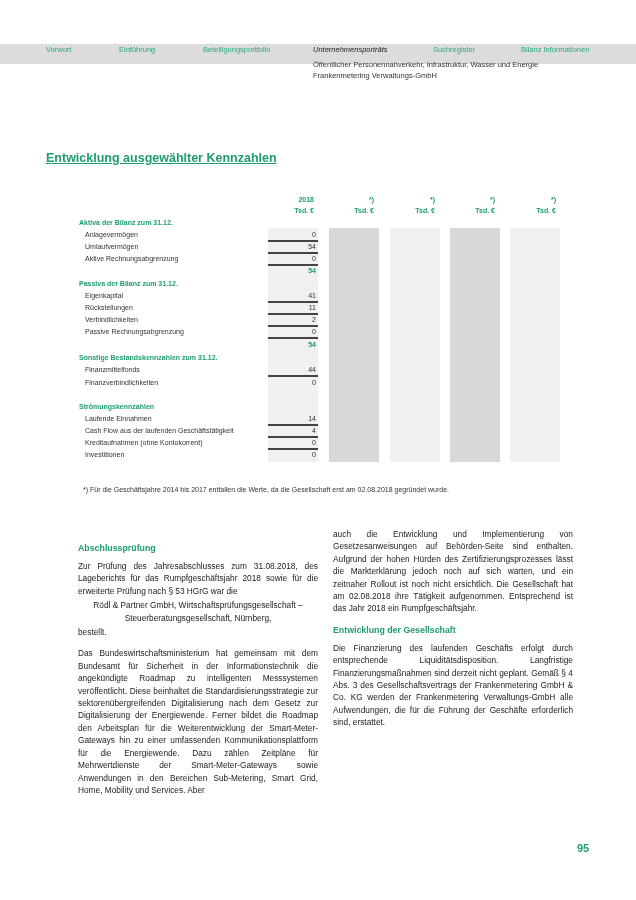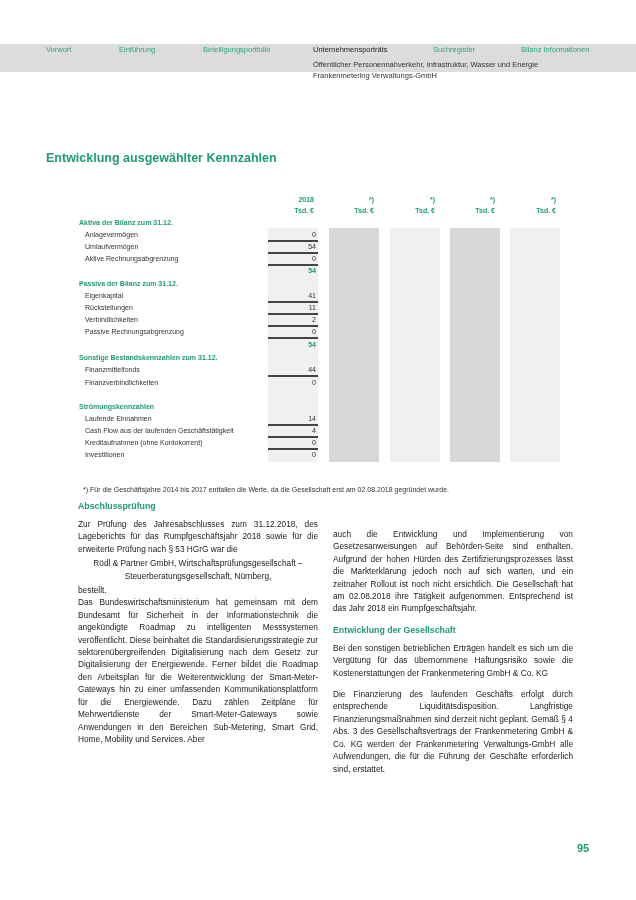--- a/index.html
+++ b/index.html
@@ -1,22 +1,22 @@
 <!DOCTYPE html>
 <html><head>
 <meta charset="utf-8">
 <style>
   html, body { margin:0; padding:0; }
   body { width:636px; height:900px; background:#ffffff; position:relative; overflow:hidden;
          font-family:"Liberation Sans", sans-serif; color:#222; }
-  .navbar { position:absolute; left:0; top:44px; width:636px; height:28px; background:#dcdcdc; }
+  .navbar { position:absolute; left:0; top:44px; width:636px; height:20px; background:#dcdcdc; }
   .nav-item { position:absolute; top:0; font-size:7.5px; line-height:12px; color:#2aa87a; white-space:nowrap; }
-  .nav-item.active { color:#222; }
+  .nav-item.active { color:#222;font-style:italic; }
   .subline { position:absolute; left:313px; font-size:7.5px; color:#333; white-space:nowrap; }
-  .section-title { position:absolute; left:46px; top:151px; font-size:12.5px; font-weight:bold; color:#1f9d6e; }
+  .section-title { position:absolute; left:46px; top:151px; font-size:12.5px; font-weight:bold; color:#1f9d6e;text-decoration:underline; }
   .colbg { position:absolute; top:228px; height:234px; width:50px; }
   .col-light { background:#f0f0f0; }
   .col-dark { background:#d8d8d8; }
   .hdr { position:absolute; font-size:7px; font-weight:bold; color:#1f9d6e; text-align:right; width:50px; }
   .grp { position:absolute; left:79px; font-size:7px; font-weight:bold; color:#1f9d6e; white-space:nowrap; }
   .row-label { position:absolute; left:85px; font-size:7px; color:#333; white-space:nowrap; }
   .row-val { position:absolute; left:268px; width:48px; font-size:7px; color:#333; text-align:right; }
   .row-val.total { color:#1f9d6e; font-weight:bold; }
   .uline { position:absolute; left:268px; width:50px; height:1.5px; background:#444; }
   .footnote { position:absolute; left:83px; top:486px; font-size:7px; color:#333; white-space:nowrap; }
@@ -101,28 +101,27 @@
 <div class="row-val" style="top:427px">4</div>
 <div class="uline" style="top:436px"></div>
 <div class="row-label" style="top:439px">Kreditaufnahmen (ohne Kontokorrent)</div>
 <div class="row-val" style="top:439px">0</div>
 <div class="uline" style="top:448px"></div>
 <div class="row-label" style="top:451px">Investitionen</div>
 <div class="row-val" style="top:451px">0</div>
 
 <div class="footnote">*)  Für die Geschäftsjahre 2014 bis 2017 entfallen die Werte, da die Gesellschaft erst am 02.08.2018 gegründet wurde.</div>
 
-<div class="col" style="left:78px;top:500px">
+<div class="col" style="left:78px;top:542px">
   <h3>Abschlussprüfung</h3>
-  <p style="margin-bottom:2px">Zur Prüfung des Jahresabschlusses zum 31.12.2018, des Lageberichts für das Rumpfgeschäftsjahr 2018 sowie für die erweiterte Prüfung nach § 53 HGrG war die</p>
+  <p style="margin-bottom:2px">Zur Prüfung des Jahresabschlusses zum 31.08.2018, des Lageberichts für das Rumpfgeschäftsjahr 2018 sowie für die erweiterte Prüfung nach § 53 HGrG war die</p>
   <p class="center" style="margin-bottom:2px">Rödl &amp; Partner GmbH, Wirtschaftsprüfungsgesellschaft – Steuerberatungsgesellschaft, Nürnberg,</p>
-  <p style="margin-bottom:0">bestellt.</p>
+  <p style="margin-bottom:9px">bestellt.</p>
   <p>Das Bundeswirtschaftsministerium hat gemeinsam mit dem Bundesamt für Sicherheit in der Informationstechnik die angekündigte Roadmap zu intelligenten Messsystemen veröffentlicht. Diese beinhaltet die Standardisierungsstrategie zur sektorenübergreifenden Digitalisierung nach dem Gesetz zur Digitalisierung der Energiewende. Ferner bildet die Roadmap den Arbeitsplan für die Weiterentwicklung der Smart-Meter-Gateways hin zu einer umfassenden Kommunikationsplattform für die Energiewende. Dazu zählen Zeitpläne für Mehrwertdienste der Smart-Meter-Gateways sowie Anwendungen in den Bereichen Sub-Metering, Smart Grid, Home, Mobility und Services. Aber</p>
 </div>
 
 <div class="col" style="left:333px;top:528px">
   <p style="margin-bottom:9px">auch die Entwicklung und Implementierung von Gesetzesanweisungen auf Behörden-Seite sind enthalten. Aufgrund der hohen Hürden des Zertifizierungsprozesses lässt die Markterklärung jedoch noch auf sich warten, und ein zeitnaher Rollout ist noch nicht ersichtlich. Die Gesellschaft hat am 02.08.2018 ihre Tätigkeit aufgenommen. Entsprechend ist das Jahr 2018 ein Rumpfgeschäftsjahr.</p>
   <h3>Entwicklung der Gesellschaft</h3>
-  <p style="margin-bottom:9px">Bei den sonstigen betrieblichen Erträgen handelt es sich um die Vergütung für das übernommene Haftungsrisiko sowie die Kostenerstattungen der Frankenmetering GmbH &amp; Co. KG</p>
   <p>Die Finanzierung des laufenden Geschäfts erfolgt durch entsprechende Liquiditätsdisposition. Langfristige Finanzierungsmaßnahmen sind derzeit nicht geplant. Gemäß § 4 Abs. 3 des Gesellschaftsvertrags der Frankenmetering GmbH &amp; Co. KG werden der Frankenmetering Verwaltungs-GmbH alle Aufwendungen, die für die Führung der Geschäfte erforderlich sind, erstattet.</p>
 </div>
 
 <div class="page-num">95</div>
 
 </body></html>

